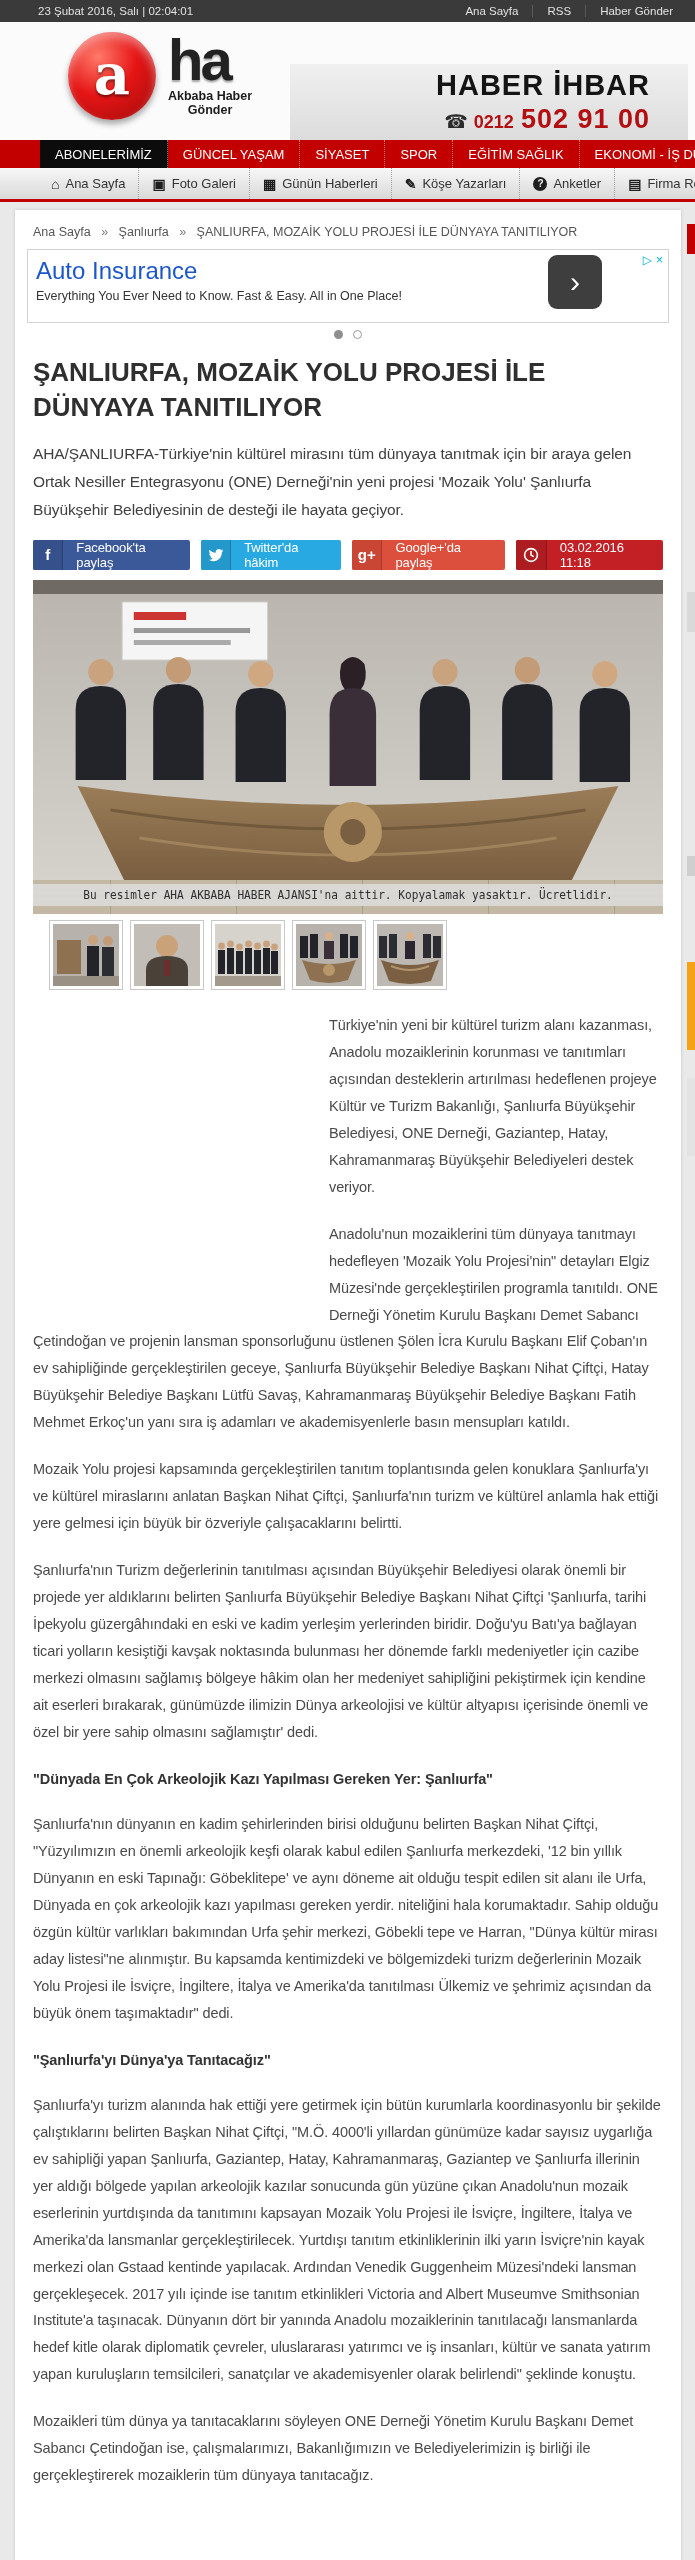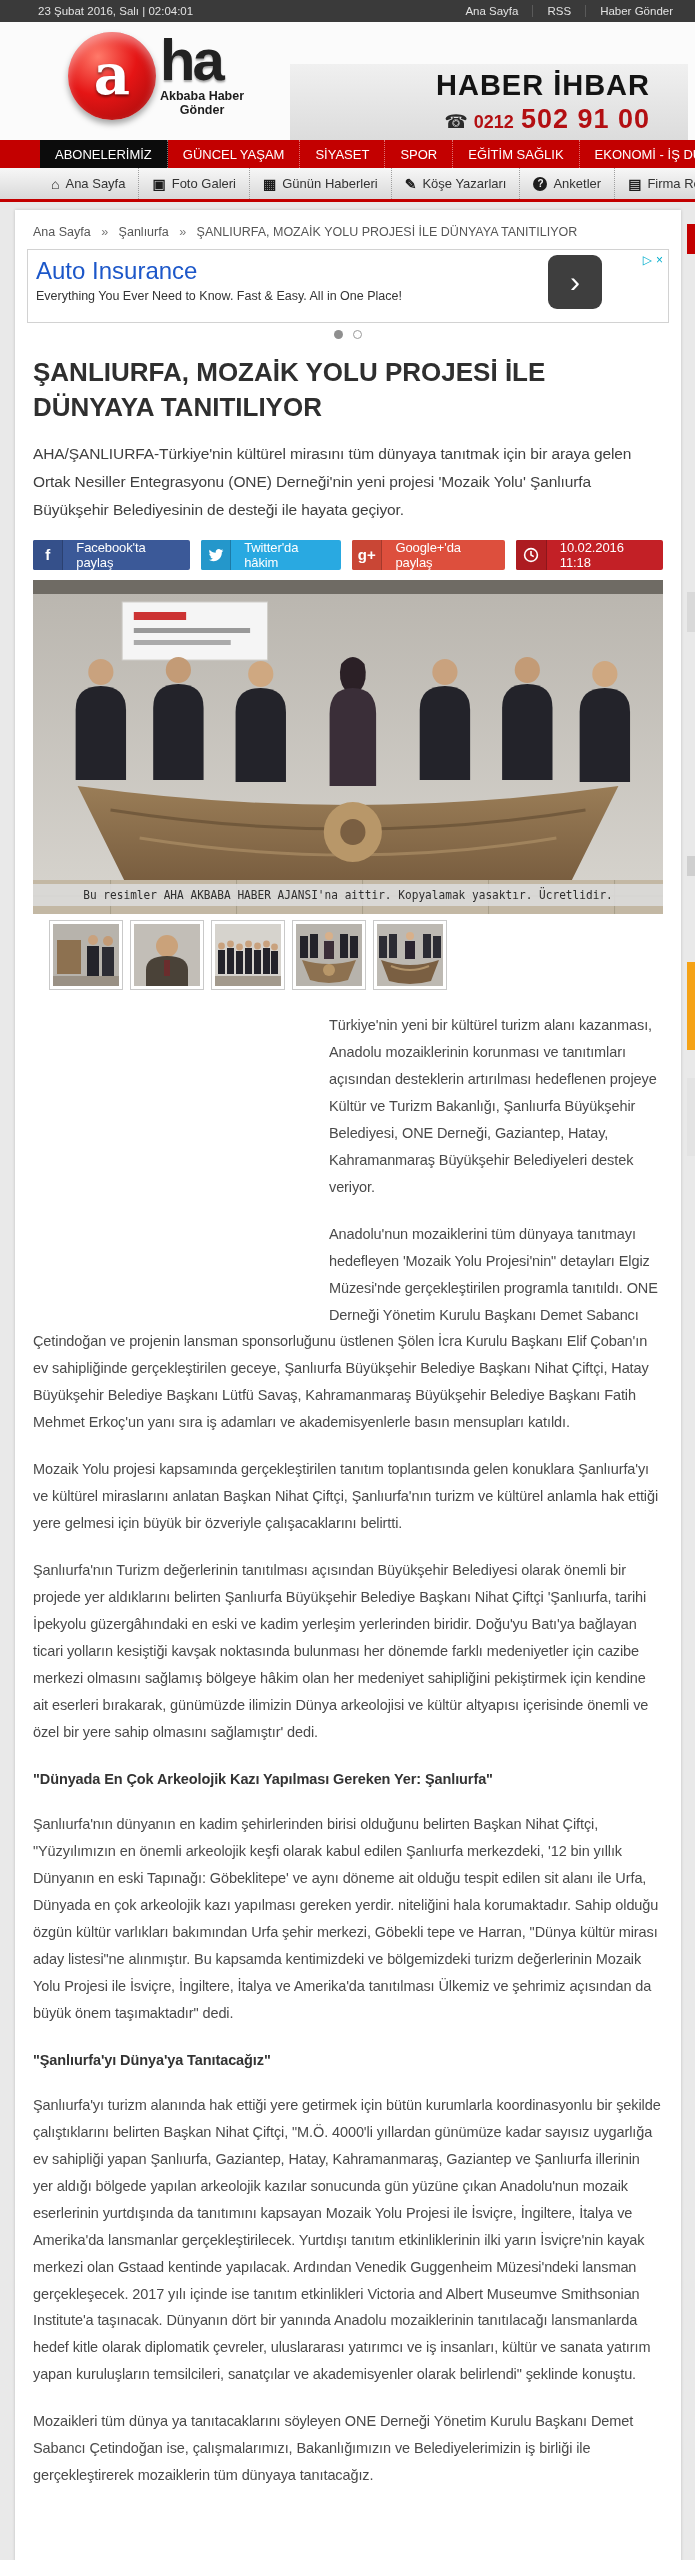--- a/index.html
+++ b/index.html
@@ -15,21 +15,21 @@
 
   
   .header{height:118px;background:#fbfbfb;position:relative;}
   .logo{position:absolute;left:68px;top:10px;display:flex;align-items:flex-start;cursor:pointer;}
   .logo-ball{width:88px;height:88px;border-radius:50%;
     background:radial-gradient(circle at 34% 28%, #ff7a6a 0%, #e51515 45%, #9e0a0a 100%);
     box-shadow:0 4px 6px rgba(0,0,0,.35), inset 0 6px 10px rgba(255,255,255,.45);
     display:flex;align-items:center;justify-content:center;}
   .logo-a{color:#fff;font-size:56px;font-weight:bold;font-family:"DejaVu Serif",serif;
     text-shadow:0 2px 3px rgba(0,0,0,.5);margin-top:-4px;}
-  .logo-right{margin-left:4px;}
+  .logo-right{margin-left:12px;}
   .logo-ha{font-size:58px;font-weight:bold;color:#222;letter-spacing:-3px;line-height:0.95;
     text-shadow:0 2px 2px rgba(0,0,0,.35);}
   .logo-sub{font-size:12.5px;font-weight:bold;color:#1c1c1c;text-align:center;line-height:1.15;margin-top:2px;}
   .ihbar{position:absolute;left:290px;right:7px;top:42px;height:76px;
     background:linear-gradient(#f0f0f0,#dcdcdc);display:flex;flex-direction:column;
     align-items:flex-end;justify-content:center;padding-right:38px;box-sizing:border-box;}
   .ihbar-title{font-size:29px;font-weight:900;color:#141414;letter-spacing:1px;}
   .ihbar-phone{display:flex;align-items:baseline;margin-top:2px;}
   .phone-icon{font-size:19px;color:#2b2b2b;margin-right:6px;}
   .phone-area{font-size:18px;font-weight:bold;color:#b30f12;margin-right:7px;}
@@ -222,21 +222,21 @@
         <span class="sic">g+</span>
         <span class="slb">Google+'da paylaş</span>
       </a>
       <span class="share dt">
         <span class="sic">
           <svg width="16" height="16" viewBox="0 0 20 20">
               <circle cx="10" cy="10" r="8" fill="none" stroke="#fff" stroke-width="2"></circle>
               <path d="M10 5v5l3.4 2" fill="none" stroke="#fff" stroke-width="2"></path>
             </svg>
         </span>
-        <span class="slb">10.02.2016 11:18</span>
+        <span class="slb">03.02.2016 11:18</span>
       </span>
     </div>
 
     <div class="photo">
       <svg viewBox="0 0 650 334" preserveAspectRatio="none">
         <defs>
           <linearGradient id="wall" x1="0" y1="0" x2="0" y2="1">
             <stop offset="0" stop-color="#b9b5ae"></stop>
               <stop offset="1" stop-color="#d8d5cf"></stop>
           </linearGradient>

